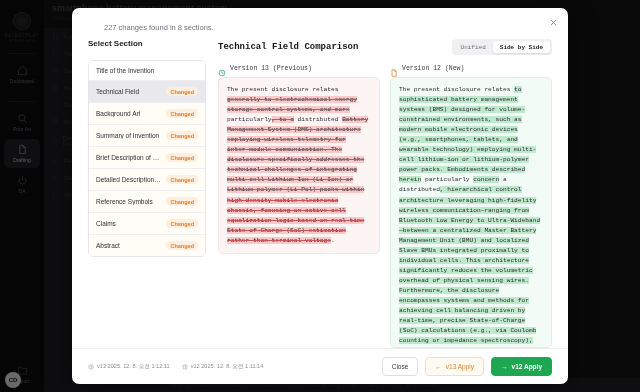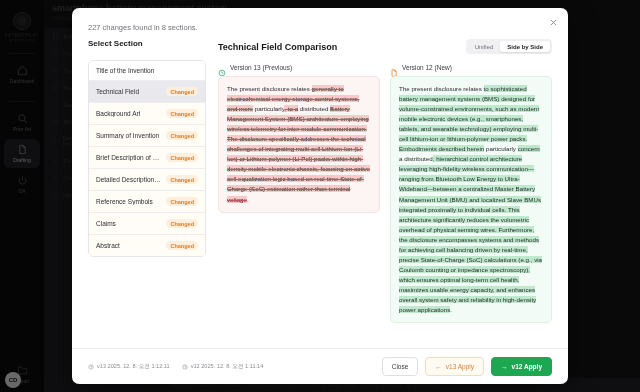--- a/index.html
+++ b/index.html
@@ -87,21 +87,21 @@
   }
   .modal-close {
     position: absolute; right: 8px; top: 7px;
     width: 14px; height: 14px; border: none; background: transparent;
     color: #8a8a92; cursor: pointer;
     display: flex; align-items: center; justify-content: center;
   }
   .modal-close svg { display: block; }
 
   .modal-topline {
-    padding: 15px 16px 0 16px;
+    padding: 15px 16px 0 32px;
     font-size: 7.5px; color: #72727a;
   }
 
   .modal-body { flex: 1; display: flex; gap: 0; padding: 7px 16px 0 16px; min-height: 0; }
 
   
   .sec-col { width: 118px; flex: none; display: flex; flex-direction: column; }
   .sec-head {
     font-size: 8px; font-weight: bold; color: #1b1b20;
     margin-bottom: 12px;
@@ -121,21 +121,21 @@
   .sec-item.plain { background: #ffffff; }
   .sec-item.selected { background: #e9e9ed; }
   .sec-badge {
     font-size: 5.5px; color: #e07b2a; background: #fdeedd;
     border-radius: 7px; padding: 1.5px 4px; white-space: nowrap;
     font-weight: bold;
   }
   .sec-label { white-space: nowrap; overflow: hidden; text-overflow: ellipsis; }
 
   
-  .cmp-col { flex: 1; min-width: 0; padding-left: 12px; display: flex; flex-direction: column; }
+  .cmp-col { flex: 1; min-width: 0; padding-left: 12px; display: flex; flex-direction: column; font-family: Liberation Mono, monospace; }
   .cmp-head { display: flex; align-items: center; justify-content: space-between; margin-bottom: 9px; }
   .cmp-title { font-size: 9px; font-weight: bold; color: #16161b; }
   .view-toggle {
     display: flex; background: #f0f0f3; border-radius: 4px; padding: 2px;
   }
   .view-btn {
     font-size: 6px; color: #6e6e77; padding: 2.5px 7px;
     border: none; background: transparent; border-radius: 3px; cursor: pointer;
     font-family: inherit;
   }

